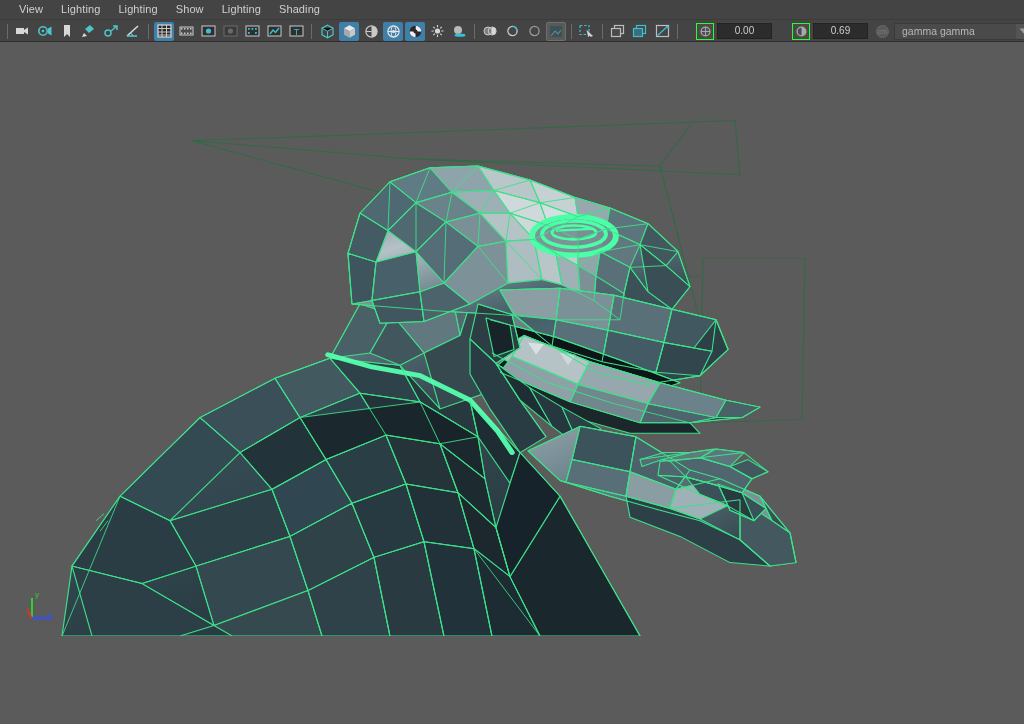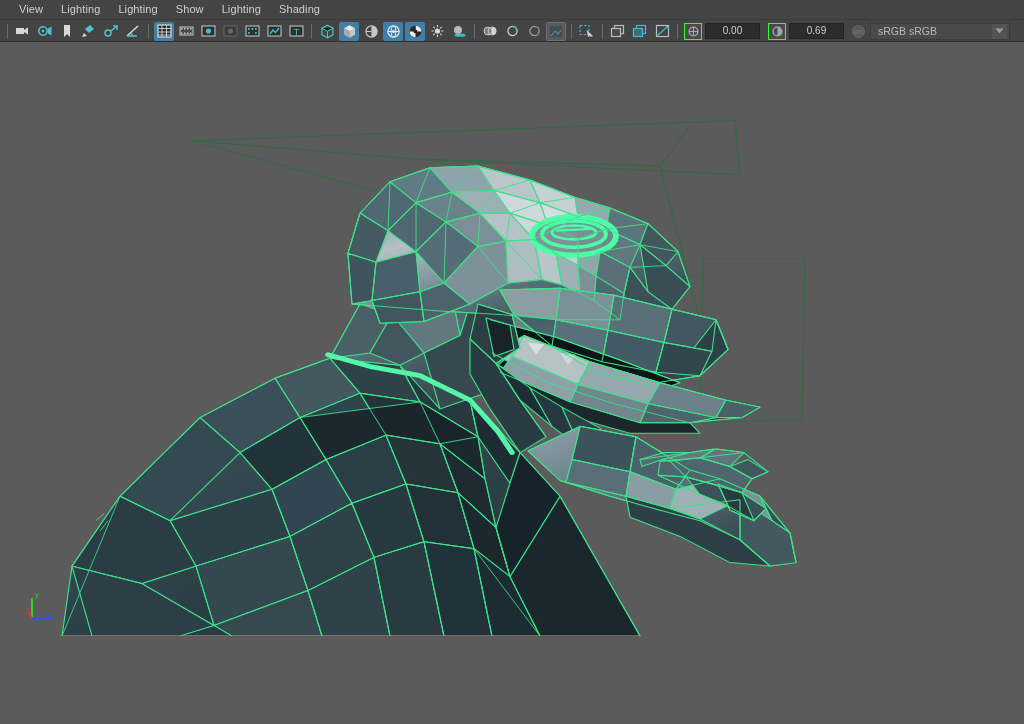--- a/index.html
+++ b/index.html
@@ -67,21 +67,21 @@
     box-sizing: border-box;
   }
   .tb-btn.active { background: #3f7fa8; }
   .tb-btn.active-dark { background: #5a5a5a; border: 1px solid #6e6e6e; }
   .tb-btn svg { display: block; }
 
   
   .num-group {
     display: flex; align-items: flex-start;
     flex: 0 0 auto;
-    margin-left: 2px;
+    margin-left: 14px;
   }
   .num-icon {
     width: 18px; height: 17px;
     border: 1px solid #2aff2a;
     box-sizing: border-box;
     display: flex; align-items: center; justify-content: center;
     background: #4a4a4a;
     margin-right: 3px;
   }
   .num-field {
@@ -391,21 +391,21 @@
         <svg width="13" height="13" viewBox="0 0 13 13">
             <circle cx="6.5" cy="6.5" r="4.4" fill="none" stroke="#a8a8a8" stroke-width="1.3"></circle>
             <path d="M6.5 2.1a4.4 4.4 0 010 8.8z" fill="#a8a8a8"></path>
           </svg>
       </div>
       <div class="num-field">0.69</div>
     </div>
 
     <div class="cm-dot">cm</div>
     <div class="combo">
-      <span class="combo-label">sRGB sRGB</span>
+      <span class="combo-label">gamma gamma</span>
       <span class="combo-arrow">
         <svg width="9" height="6" viewBox="0 0 9 6">
             <path d="M0.5 0.5h8L4.5 5.5z" fill="#9b9b9b"></path>
           </svg>
       </span>
     </div>
   </div>
 
   <div class="viewport">
     <svg class="scene" viewBox="0 0 1024 680" preserveAspectRatio="none">

